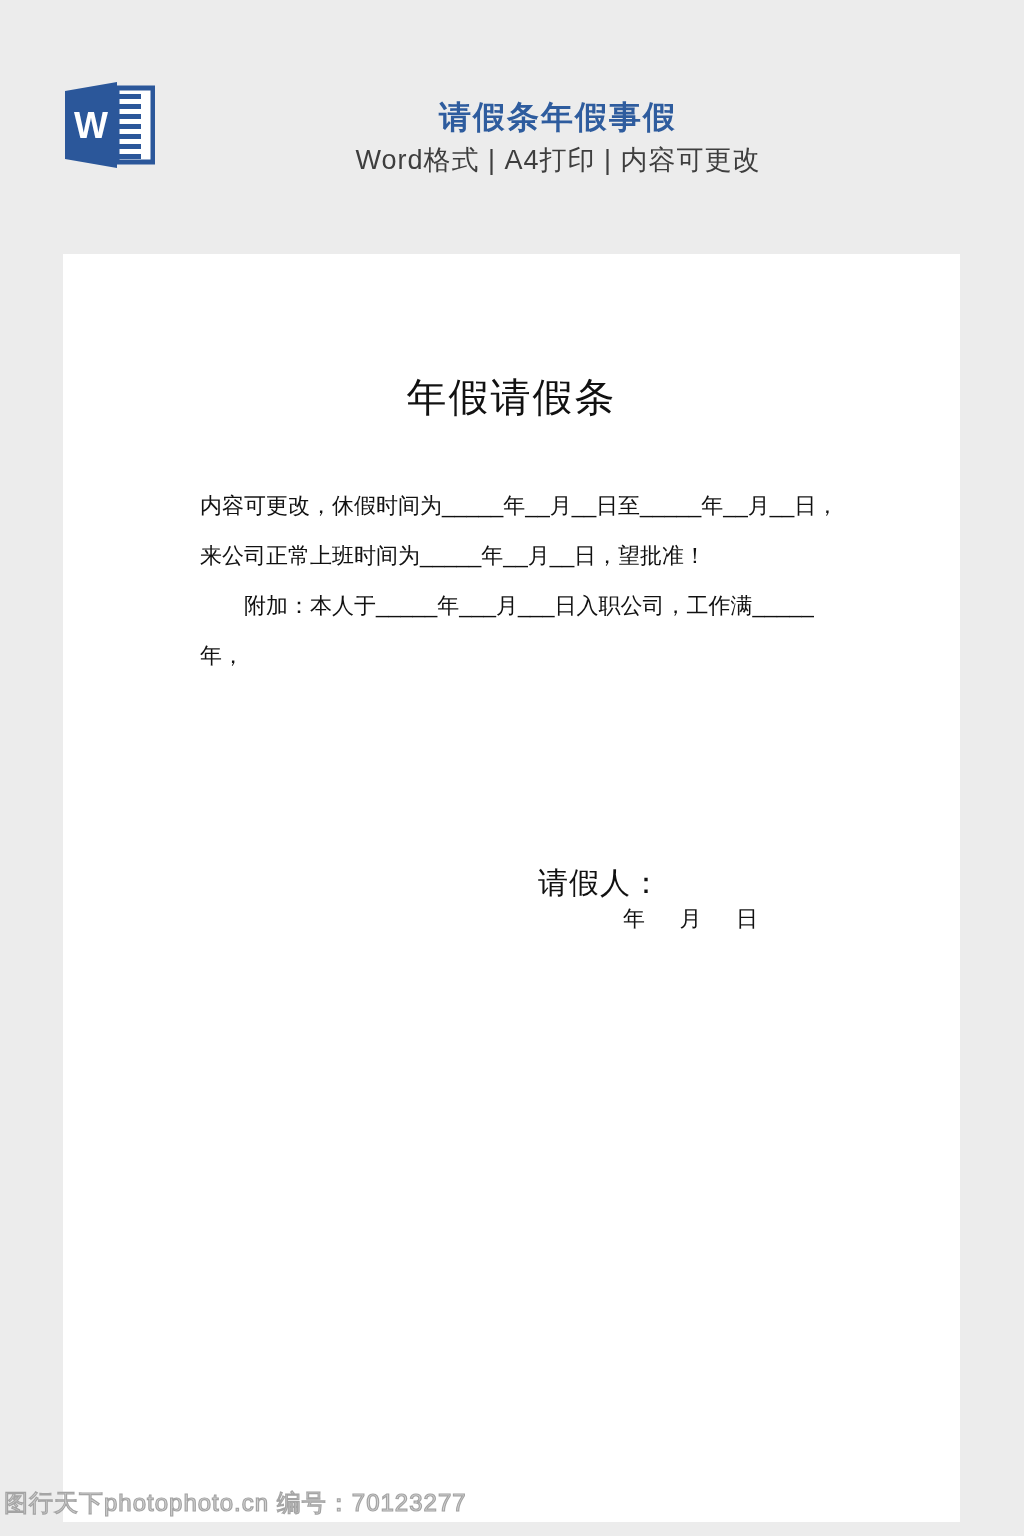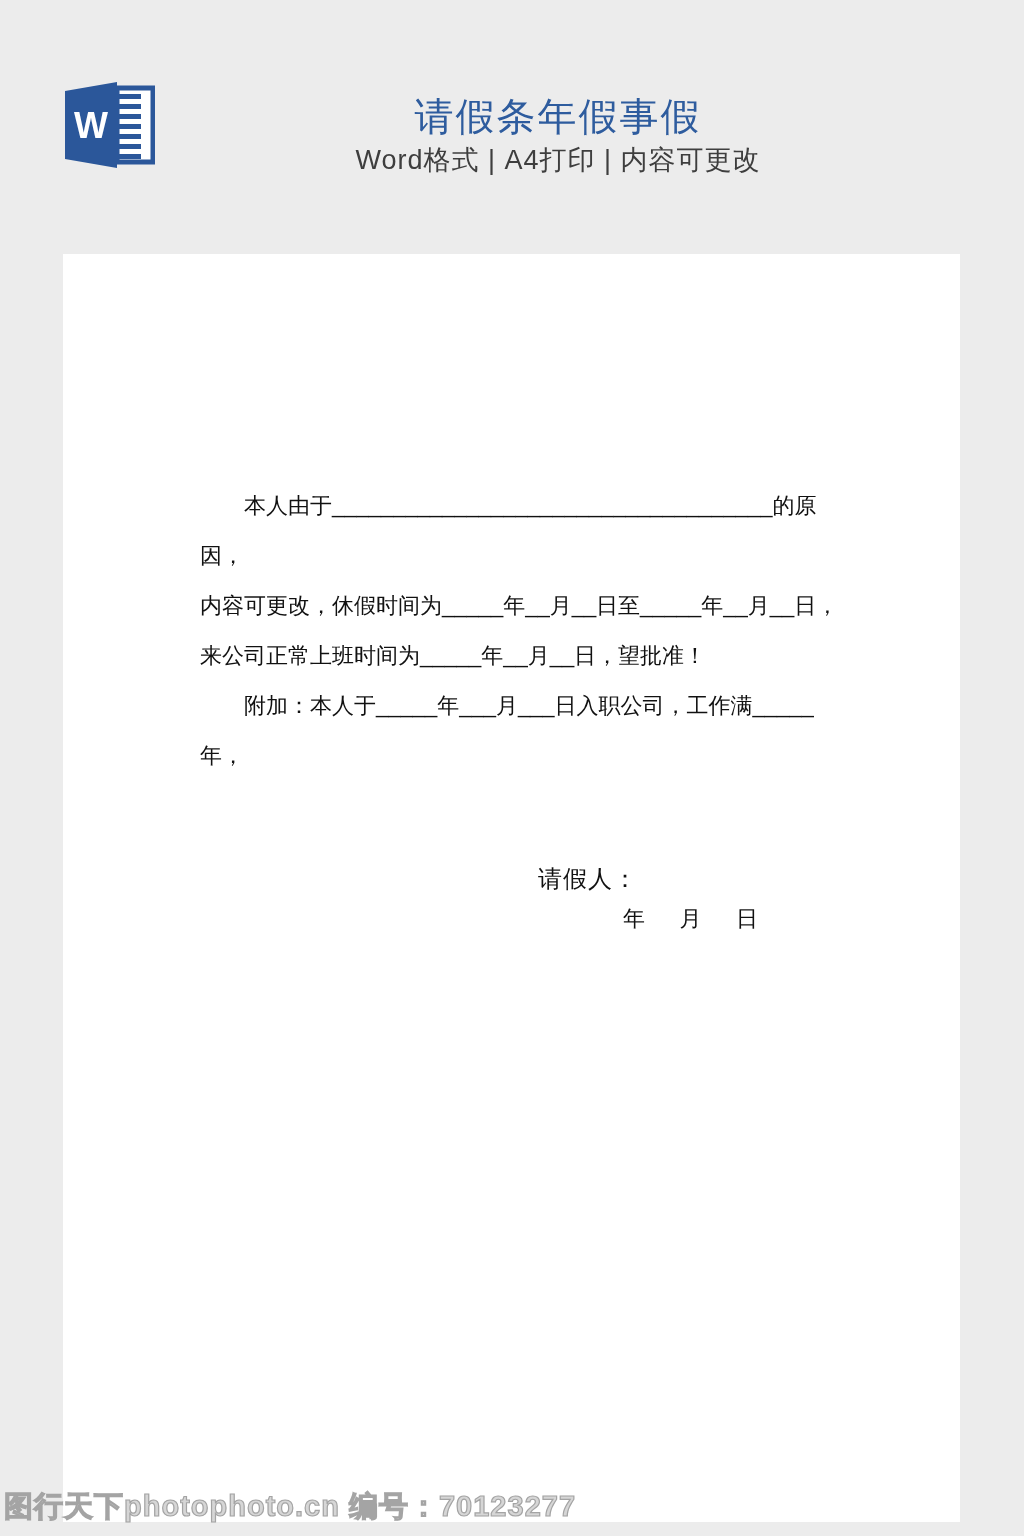--- a/index.html
+++ b/index.html
@@ -19,21 +19,21 @@
   
   .word-icon{
     position:absolute;left:65px;top:82px;width:90px;height:86px;
   }
   .ic-blue{fill:var(--word-blue);}
   .ic-white{fill:#ffffff;}
   .header-text{
     position:absolute;left:92px;top:94px;width:932px;text-align:center;
   }
   .app-title{
-    font-size:39px;font-weight:400;letter-spacing:2px;
+    font-size:32px;font-weight:700;letter-spacing:2px;
     color:var(--title-blue);
     line-height:46px;
   }
   .app-subtitle{
     margin-top:4px;
     font-size:27px;color:#3e3e3e;letter-spacing:1px;line-height:32px;
   }
   
   .paper{
     position:absolute;left:63px;top:254px;width:897px;height:1268px;
@@ -44,30 +44,30 @@
     text-align:center;
     font-size:40px;font-weight:500;letter-spacing:2px;color:var(--ink);
   }
   .doc-body{
     position:absolute;top:227px;left:137px;width:648px;
     font-size:22px;line-height:50px;color:var(--ink);
   }
   .doc-line{white-space:pre-wrap;}
   .sig-name{
     position:absolute;top:609px;left:475px;
-    font-size:24px;color:var(--ink);letter-spacing:1px;
+    font-size:30px;color:var(--ink);letter-spacing:1px;
   }
   .sig-date{
     position:absolute;top:650px;left:560px;
     font-size:22px;color:var(--ink);white-space:pre;letter-spacing:2px;
   }
   
   .watermark{
     position:absolute;left:4px;top:1487px;
-    font-size:29px;font-weight:700;letter-spacing:1px;
+    font-size:24px;font-weight:400;letter-spacing:1px;
     color:#d6d6d6;
     -webkit-text-stroke:1.2px #a4a4a4;
   }
 </style>
 </head>
 <body>
 
 <div class="word-icon">
   <svg viewBox="0 0 90 86" width="90" height="86">
 
@@ -87,22 +87,22 @@
     <text x="26" y="56" text-anchor="middle" font-size="36" font-weight="bold" fill="#ffffff">W</text>
   </svg>
 </div>
 
 <div class="header-text">
   <div class="app-title">请假条年假事假</div>
   <div class="app-subtitle">Word格式 | A4打印 | 内容可更改</div>
 </div>
 
 <div class="paper">
+  <div class="doc-title">年假请假条</div>
   <div class="doc-body">
-      <div class="doc-line">　　本人由于____________________________________的原因，</div>
       <div class="doc-line">内容可更改，休假时间为_____年__月__日至_____年__月__日，</div>
       <div class="doc-line">来公司正常上班时间为_____年__月__日，望批准！</div>
       <div class="doc-line">　　附加：本人于_____年___月___日入职公司，工作满_____年，</div>
     </div>
   <div class="sig-name">请假人：</div>
   <div class="sig-date">年    月    日</div>
 </div>
 
 <div class="watermark">图行天下photophoto.cn 编号：70123277</div>
 

